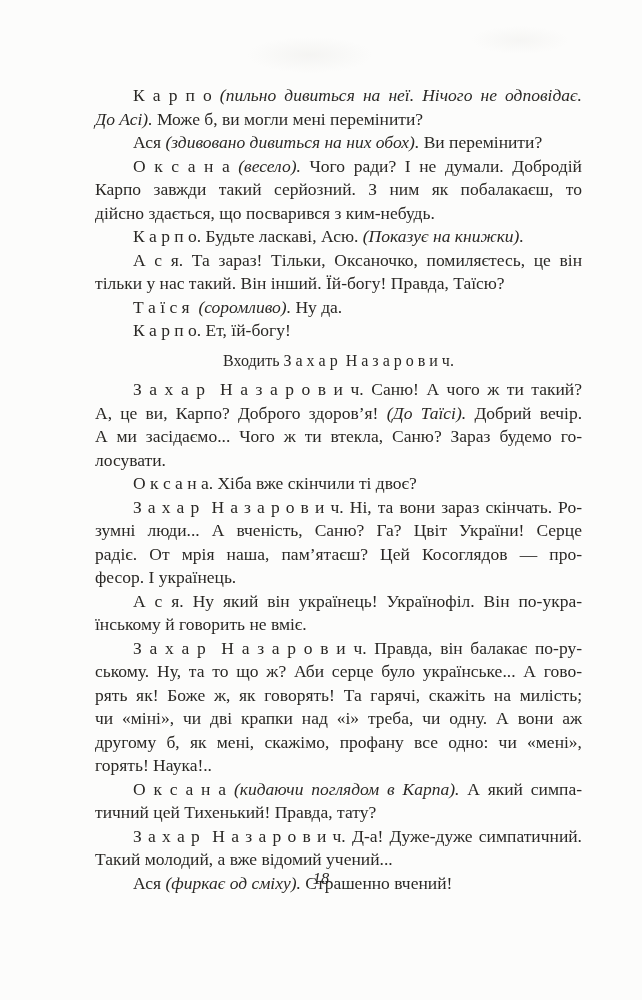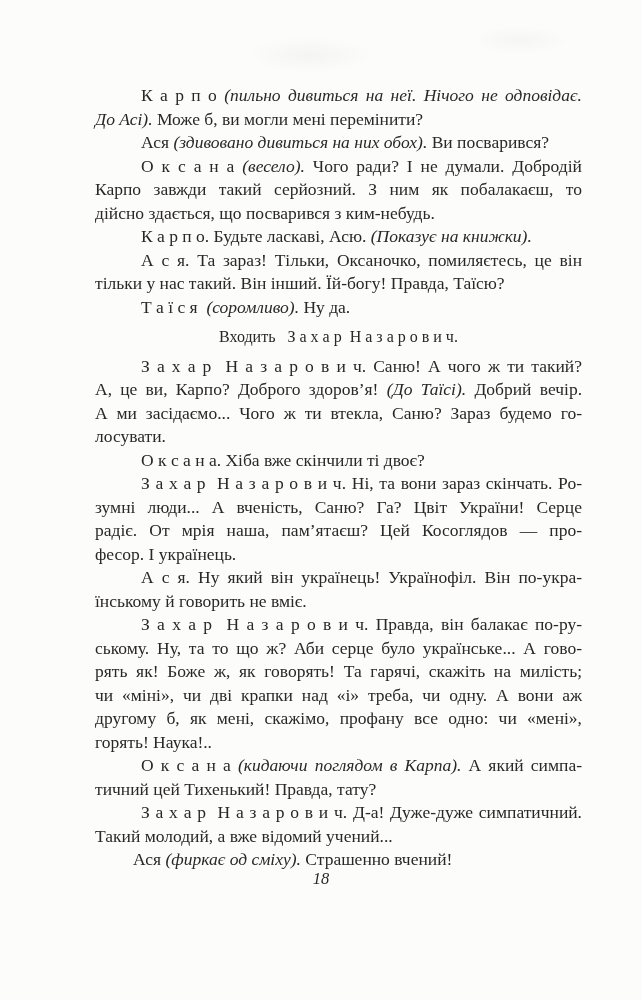--- a/index.html
+++ b/index.html
@@ -39,21 +39,21 @@
     text-justify: inter-word;
   }
   .direction {
     margin: 6px 0;
   }
   .direction .line {
     text-align-last: center;
     font-size: 16px;
   }
   .italic { font-style: italic; }
-  .name { font-style: normal; margin-left: 8px; }
+  .name { font-style: normal; }
   .normal { font-style: normal; }
   .page-number {
     position: absolute;
     top: 869px;
     left: 0;
     width: 100%;
     text-align: center;
     font-size: 16.5px;
     font-style: italic;
     color: #2a2825;
@@ -62,36 +62,39 @@
 </head>
 <body>
 
 <div class="page">
   <div class="text-block" id="text-block">
       <div class="paragraph">
         <div class="line indent fill"><span class="name">К а р п о</span><span class="italic"> (пильно дивиться на неї. Нічого не одповідає.</span></div>
         <div class="line"><span class="italic">До Асі).</span><span class="normal"> Може б, ви могли мені перемінити?</span></div>
       </div>
       <div class="paragraph">
-        <div class="line indent"><span class="name">Ася</span><span class="italic"> (здивовано дивиться на них обох).</span><span class="normal"> Ви посварився?</span></div>
+        <div class="line indent"><span class="name">Ася</span><span class="italic"> (здивовано дивиться на них обох).</span><span class="normal"> Ви перемінити?</span></div>
       </div>
       <div class="paragraph">
         <div class="line indent fill"><span class="name">О к с а н а</span><span class="italic"> (весело).</span><span class="normal"> Чого ради? І не думали. Добродій</span></div>
         <div class="line fill"><span class="normal">Карпо завжди такий серйозний. З ним як побалакаєш, то</span></div>
         <div class="line"><span class="normal">дійсно здається, що посварився з ким-небудь.</span></div>
       </div>
       <div class="paragraph">
         <div class="line indent"><span class="name">К а р п о.</span><span class="normal"> Будьте ласкаві, Асю. </span><span class="italic">(Показує на книжки).</span></div>
       </div>
       <div class="paragraph">
         <div class="line indent fill"><span class="name">А с я.</span><span class="normal"> Та зараз! Тільки, Оксаночко, помиляєтесь, це він</span></div>
         <div class="line"><span class="normal">тільки у нас такий. Він інший. Їй-богу! Правда, Таїсю?</span></div>
       </div>
       <div class="paragraph">
         <div class="line indent"><span class="name">Т а ї с я</span><span class="italic">&nbsp; (соромливо).</span><span class="normal"> Ну да.</span></div>
+      </div>
+      <div class="paragraph">
+        <div class="line indent"><span class="name">К а р п о.</span><span class="normal"> Ет, їй-богу!</span></div>
       </div>
       <div class="paragraph direction">
         <div class="line"><span class="normal">Входить </span><span class="name">З а х а р&nbsp;  Н а з а р о в и ч.</span></div>
       </div>
       <div class="paragraph">
         <div class="line indent fill"><span class="name">З а х а р&nbsp;  Н а з а р о в и ч.</span><span class="normal"> Саню! А чого ж ти такий?</span></div>
         <div class="line fill"><span class="normal">А, це ви, Карпо? Доброго здоров’я! </span><span class="italic">(До Таїсі).</span><span class="normal"> Добрий вечір.</span></div>
         <div class="line fill"><span class="normal">А ми засідаємо... Чого ж ти втекла, Саню? Зараз будемо го-</span></div>
         <div class="line"><span class="normal">лосувати.</span></div>
       </div>

